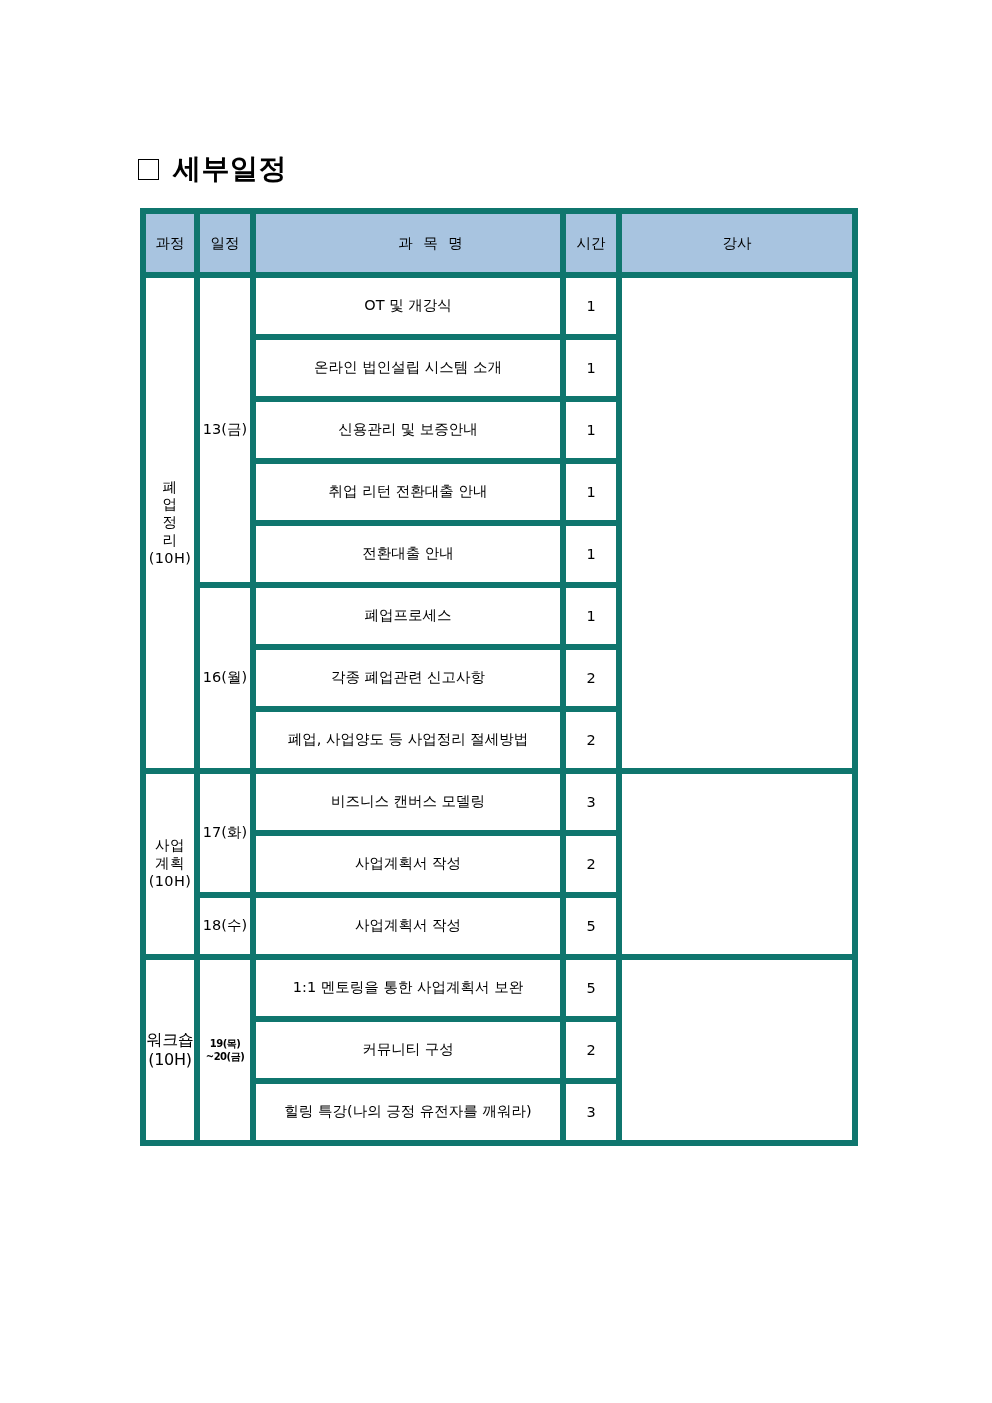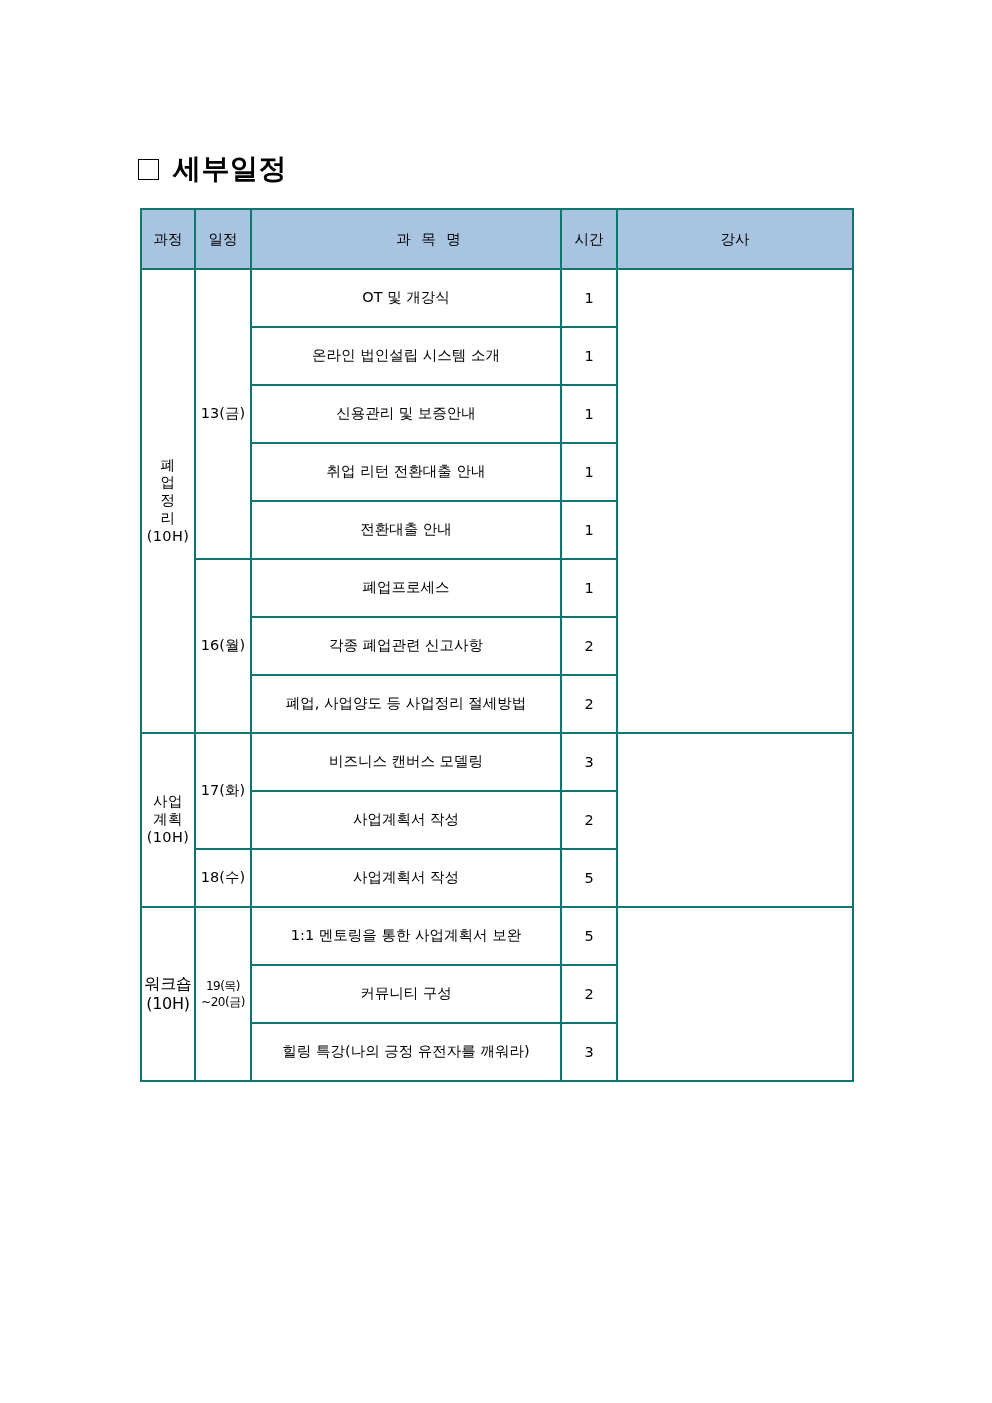--- a/index.html
+++ b/index.html
@@ -55,21 +55,21 @@
     font-size: 14.5px;
   }
   table.schedule col.c1 { width: 54px; }
   table.schedule col.c2 { width: 56px; }
   table.schedule col.c3 { width: 310px; }
   table.schedule col.c4 { width: 56px; }
   table.schedule col.c5 { width: 236px; }
 
   table.schedule th,
   table.schedule td {
-    border: 2px solid #0f766e;
+    border: 6px solid #0f766e;
     padding: 0;
     text-align: center;
     vertical-align: middle;
     background: #ffffff;
   }
   table.schedule thead th {
     background: #a8c4e0;
     height: 58px;
     font-weight: normal;
     font-size: 14.5px;
@@ -98,22 +98,23 @@
   td.course-cell .ctext {
     display: block;
     white-space: pre-line;
   }
   td.date-cell {
     font-size: 14px;
     line-height: 1.35;
     white-space: pre-line;
   }
   td.date-cell.small {
-    font-size: 12px;
+    font-size: 10px;
     letter-spacing: -0.5px;
+    font-weight: bold;
   }
   td.hours-cell { font-size: 14.5px; }
   td.lecturer-cell { background: #ffffff; }
   
   tr.section-start > td,
   tr.section-start > td.course-cell,
   tr.section-start > td.hours-cell {
     border-top: 2px solid #000000;
   }
   .vert {

